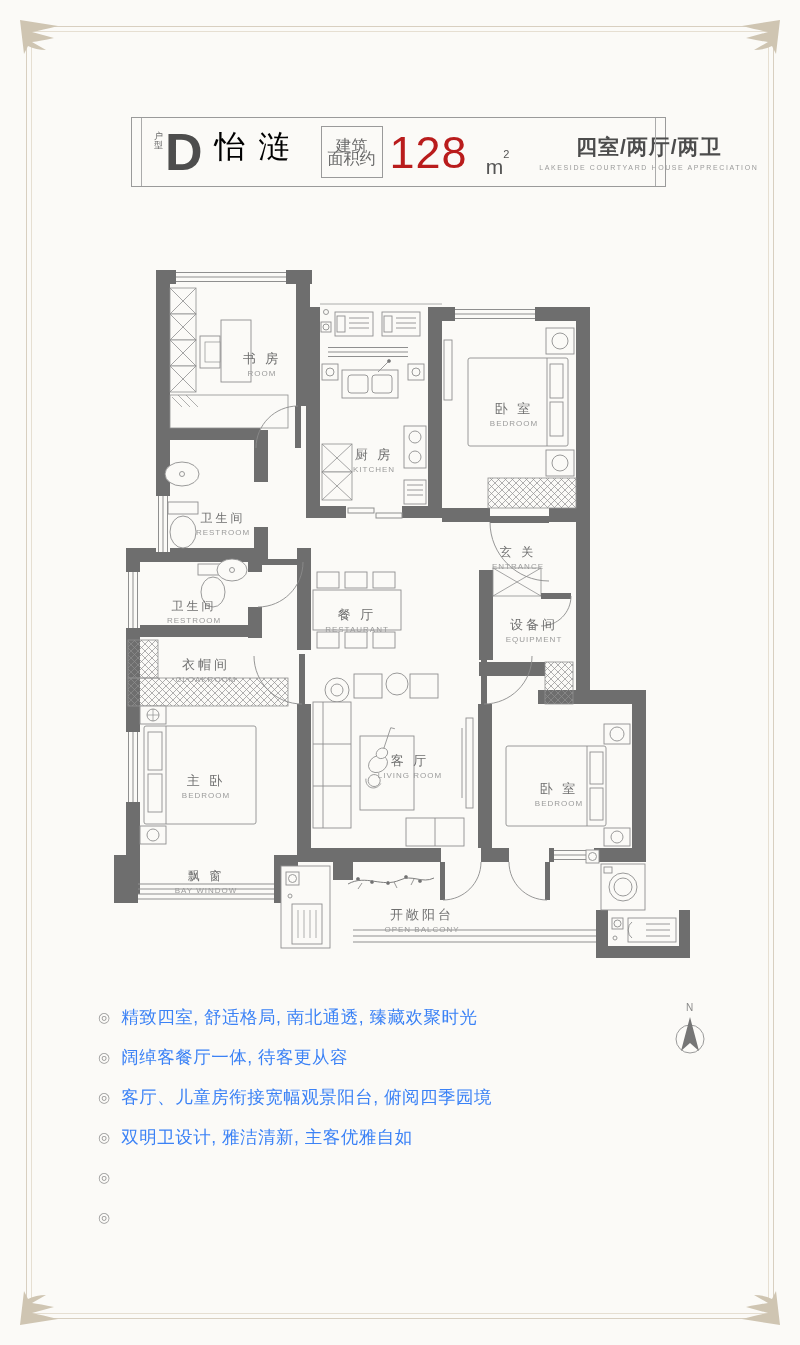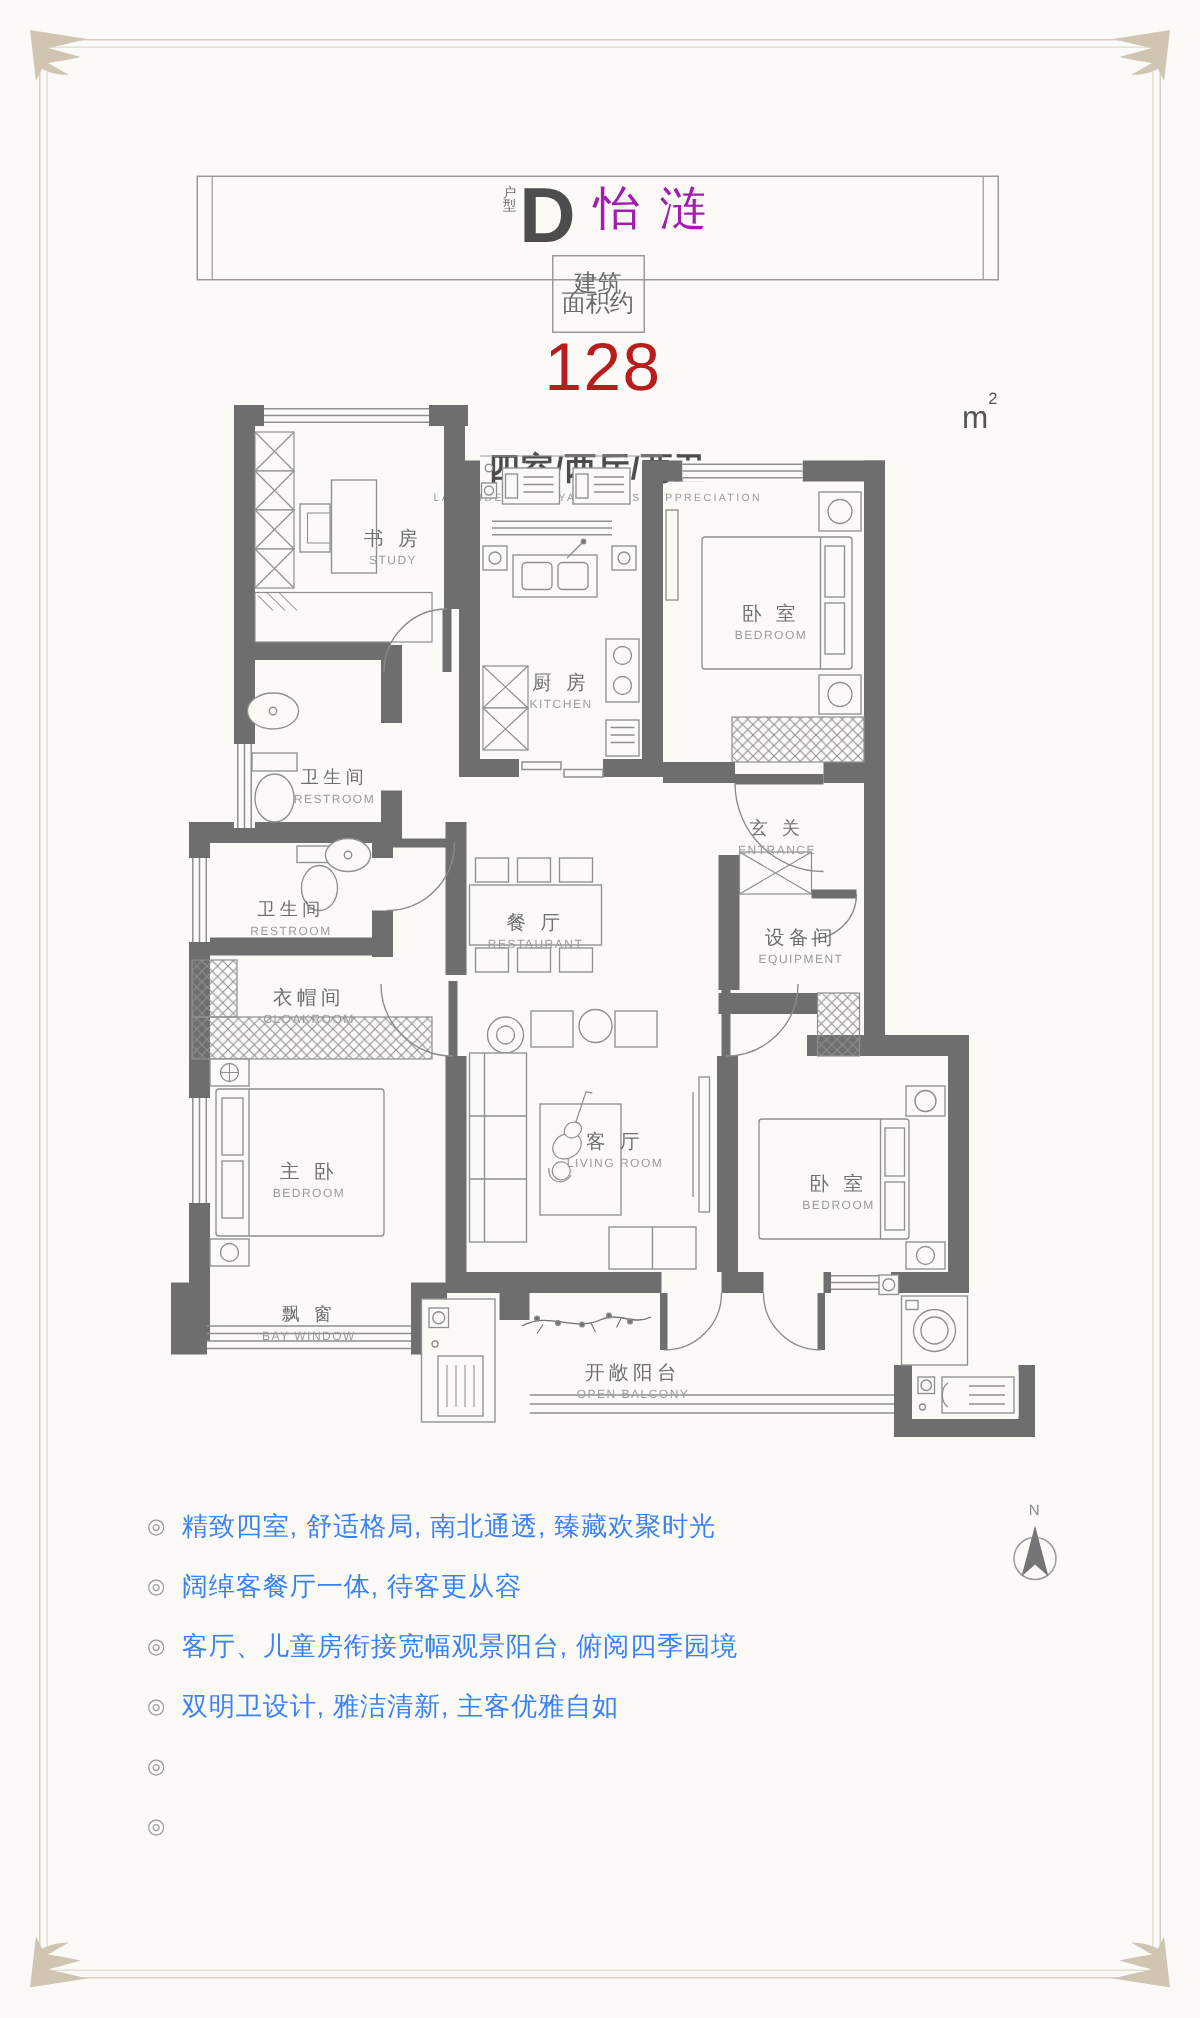--- a/index.html
+++ b/index.html
@@ -24,29 +24,29 @@
   .corner{position:absolute;width:56px;height:56px;}
   .corner.tl{left:14px;top:14px;}
   .corner.tr{right:14px;top:14px;transform:scaleX(-1);}
   .corner.bl{left:14px;bottom:14px;transform:scaleY(-1);}
   .corner.br{right:14px;bottom:14px;transform:scale(-1,-1);}
 
   
   .header{
     position:absolute;left:131px;top:117px;width:535px;height:70px;
     border:1px solid #9a9a9a;background:#fbfaf7;
-    display:flex;align-items:center;flex-direction:column;
+    display:flex;align-items:center;
   }
   .header .innerline{position:absolute;top:0;bottom:0;width:1px;background:#ababab;}
   .header .innerline.l{left:9px;}
   .header .innerline.r{right:9px;}
   .type-block{display:flex;align-items:flex-start;margin-left:22px;}
   .type-label{font-size:9px;line-height:9px;color:#6a6a6a;margin-top:6px;margin-right:1px;letter-spacing:0;width:10px;}
   .type-letter{font-size:52px;line-height:52px;font-weight:700;color:#4d4d4d;letter-spacing:0;}
-  .type-name{font-family:"DejaVu Serif", serif;font-size:31px;color:#a21caf;letter-spacing:13px;margin-left:12px;margin-top:0;white-space:nowrap;}
+  .type-name{font-family:"DejaVu Serif", serif;font-size:31px;color:#000000;letter-spacing:13px;margin-left:12px;margin-top:0;white-space:nowrap;}
   .vdiv{width:1px;height:42px;background:#b3b3b3;}
   .vdiv.d1{margin-left:2px;margin-right:16px;}
   .vdiv.d2{margin-left:14px;margin-right:16px;}
   .area-box{
     border:1px solid #9a9a9a;color:#6a6a6a;font-size:16px;line-height:13px;
     padding:12px 6px;text-align:center;white-space:nowrap;
   }
   .area-value{font-size:45px;line-height:45px;color:#b91c1c;font-weight:500;margin-left:7px;letter-spacing:1px;}
   .area-unit{font-size:21px;color:#545454;margin-left:18px;align-self:flex-end;margin-bottom:7px;}
   .area-sup{font-size:11px;color:#545454;vertical-align:top;position:relative;top:-7px;}
@@ -486,21 +486,21 @@
       <circle cx="278" cy="631" r="1.6" fill="#6f6f6f"></circle>
           <circle cx="296" cy="625" r="1.6" fill="#6f6f6f"></circle>
       <circle cx="310" cy="629" r="1.6" fill="#6f6f6f"></circle>
           <path d="M252,631 l-4,6 M284,630 l3,6 M304,627 l-3,6" stroke="#6f6f6f" fill="none" stroke-width="0.7"></path>
     </g>
   </g>
 </svg>
 
   <div class="rl" style="left:152px;top:86px">
       <div class="cn">书 房</div>
-      <div class="en">STUDY</div>
+      <div class="en">ROOM</div>
     </div>
   <div class="rl" style="left:264px;top:182px">
       <div class="cn">厨 房</div>
       <div class="en">KITCHEN</div>
     </div>
   <div class="rl" style="left:404px;top:136px">
       <div class="cn">卧 室</div>
       <div class="en">BEDROOM</div>
     </div>
   <div class="rl small" style="left:408px;top:280px">

